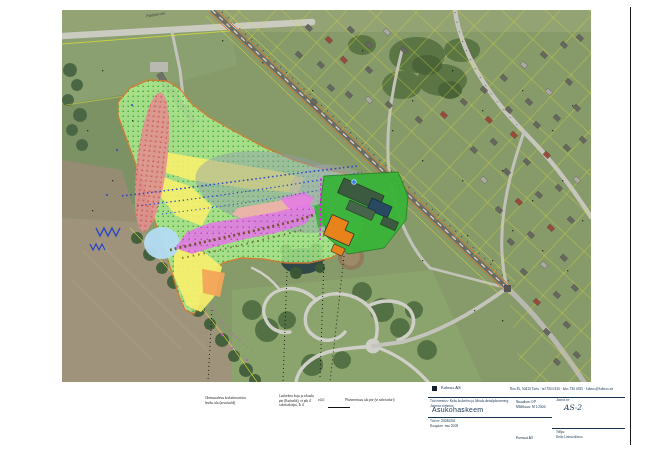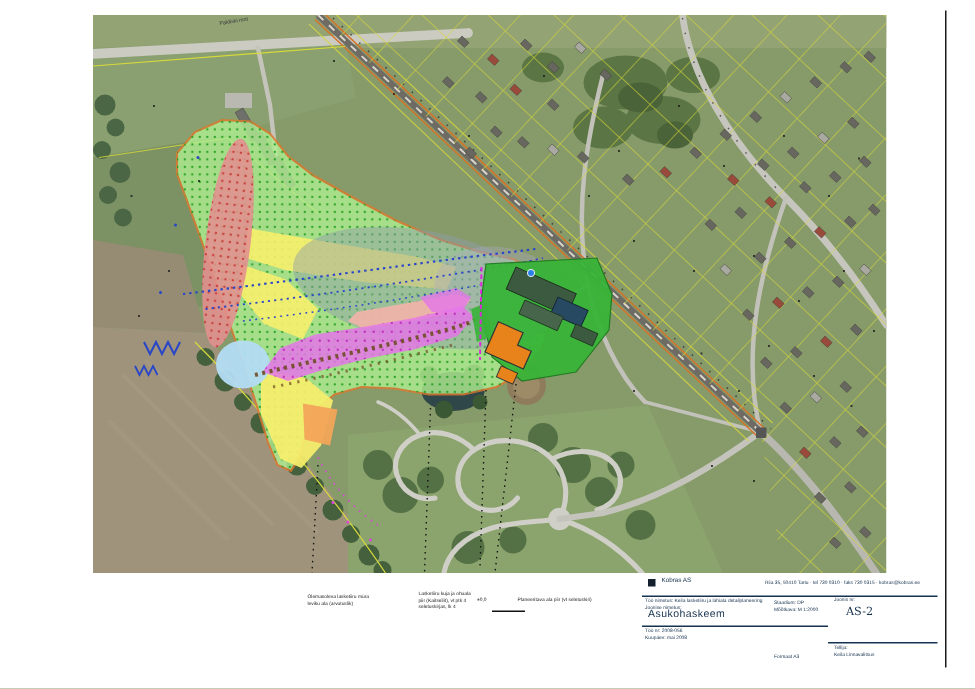--- a/index.html
+++ b/index.html
@@ -7,21 +7,21 @@
        font-family:"Liberation Sans",sans-serif;overflow:hidden;}
   .abs{position:absolute;}
   
   .s5{transform:scale(.5);transform-origin:0 0;font-size:6.5px;line-height:1.32;
       white-space:nowrap;color:#222;}
   .s6{transform:scale(.6);transform-origin:0 0;font-size:7px;line-height:1.2;
       white-space:nowrap;color:#15324f;}
   .navy{color:#15324f;}
   .tb-line{position:absolute;border-top:1.3px solid #15324f;height:0;}
   .tb-title{position:absolute;font-size:7px;letter-spacing:.3px;color:#15324f;}
-  .tb-num{position:absolute;font-size:7.5px;
+  .tb-num{position:absolute;font-size:7.5px;font-style:italic;
           font-family:"DejaVu Serif",serif;color:#15324f;}
   .mark-line{position:absolute;background:#111;height:1px;}
   .sheet-line{position:absolute;width:1px;background:#1a1a1a;}
   .logo-sq{position:absolute;background:#15202e;}
   .road-label{position:absolute;transform:rotate(-9deg) scale(.55);
               transform-origin:0 0;font-size:6.5px;color:#3a3a3a;white-space:nowrap;}
 </style>
 </head>
 <body>
 

